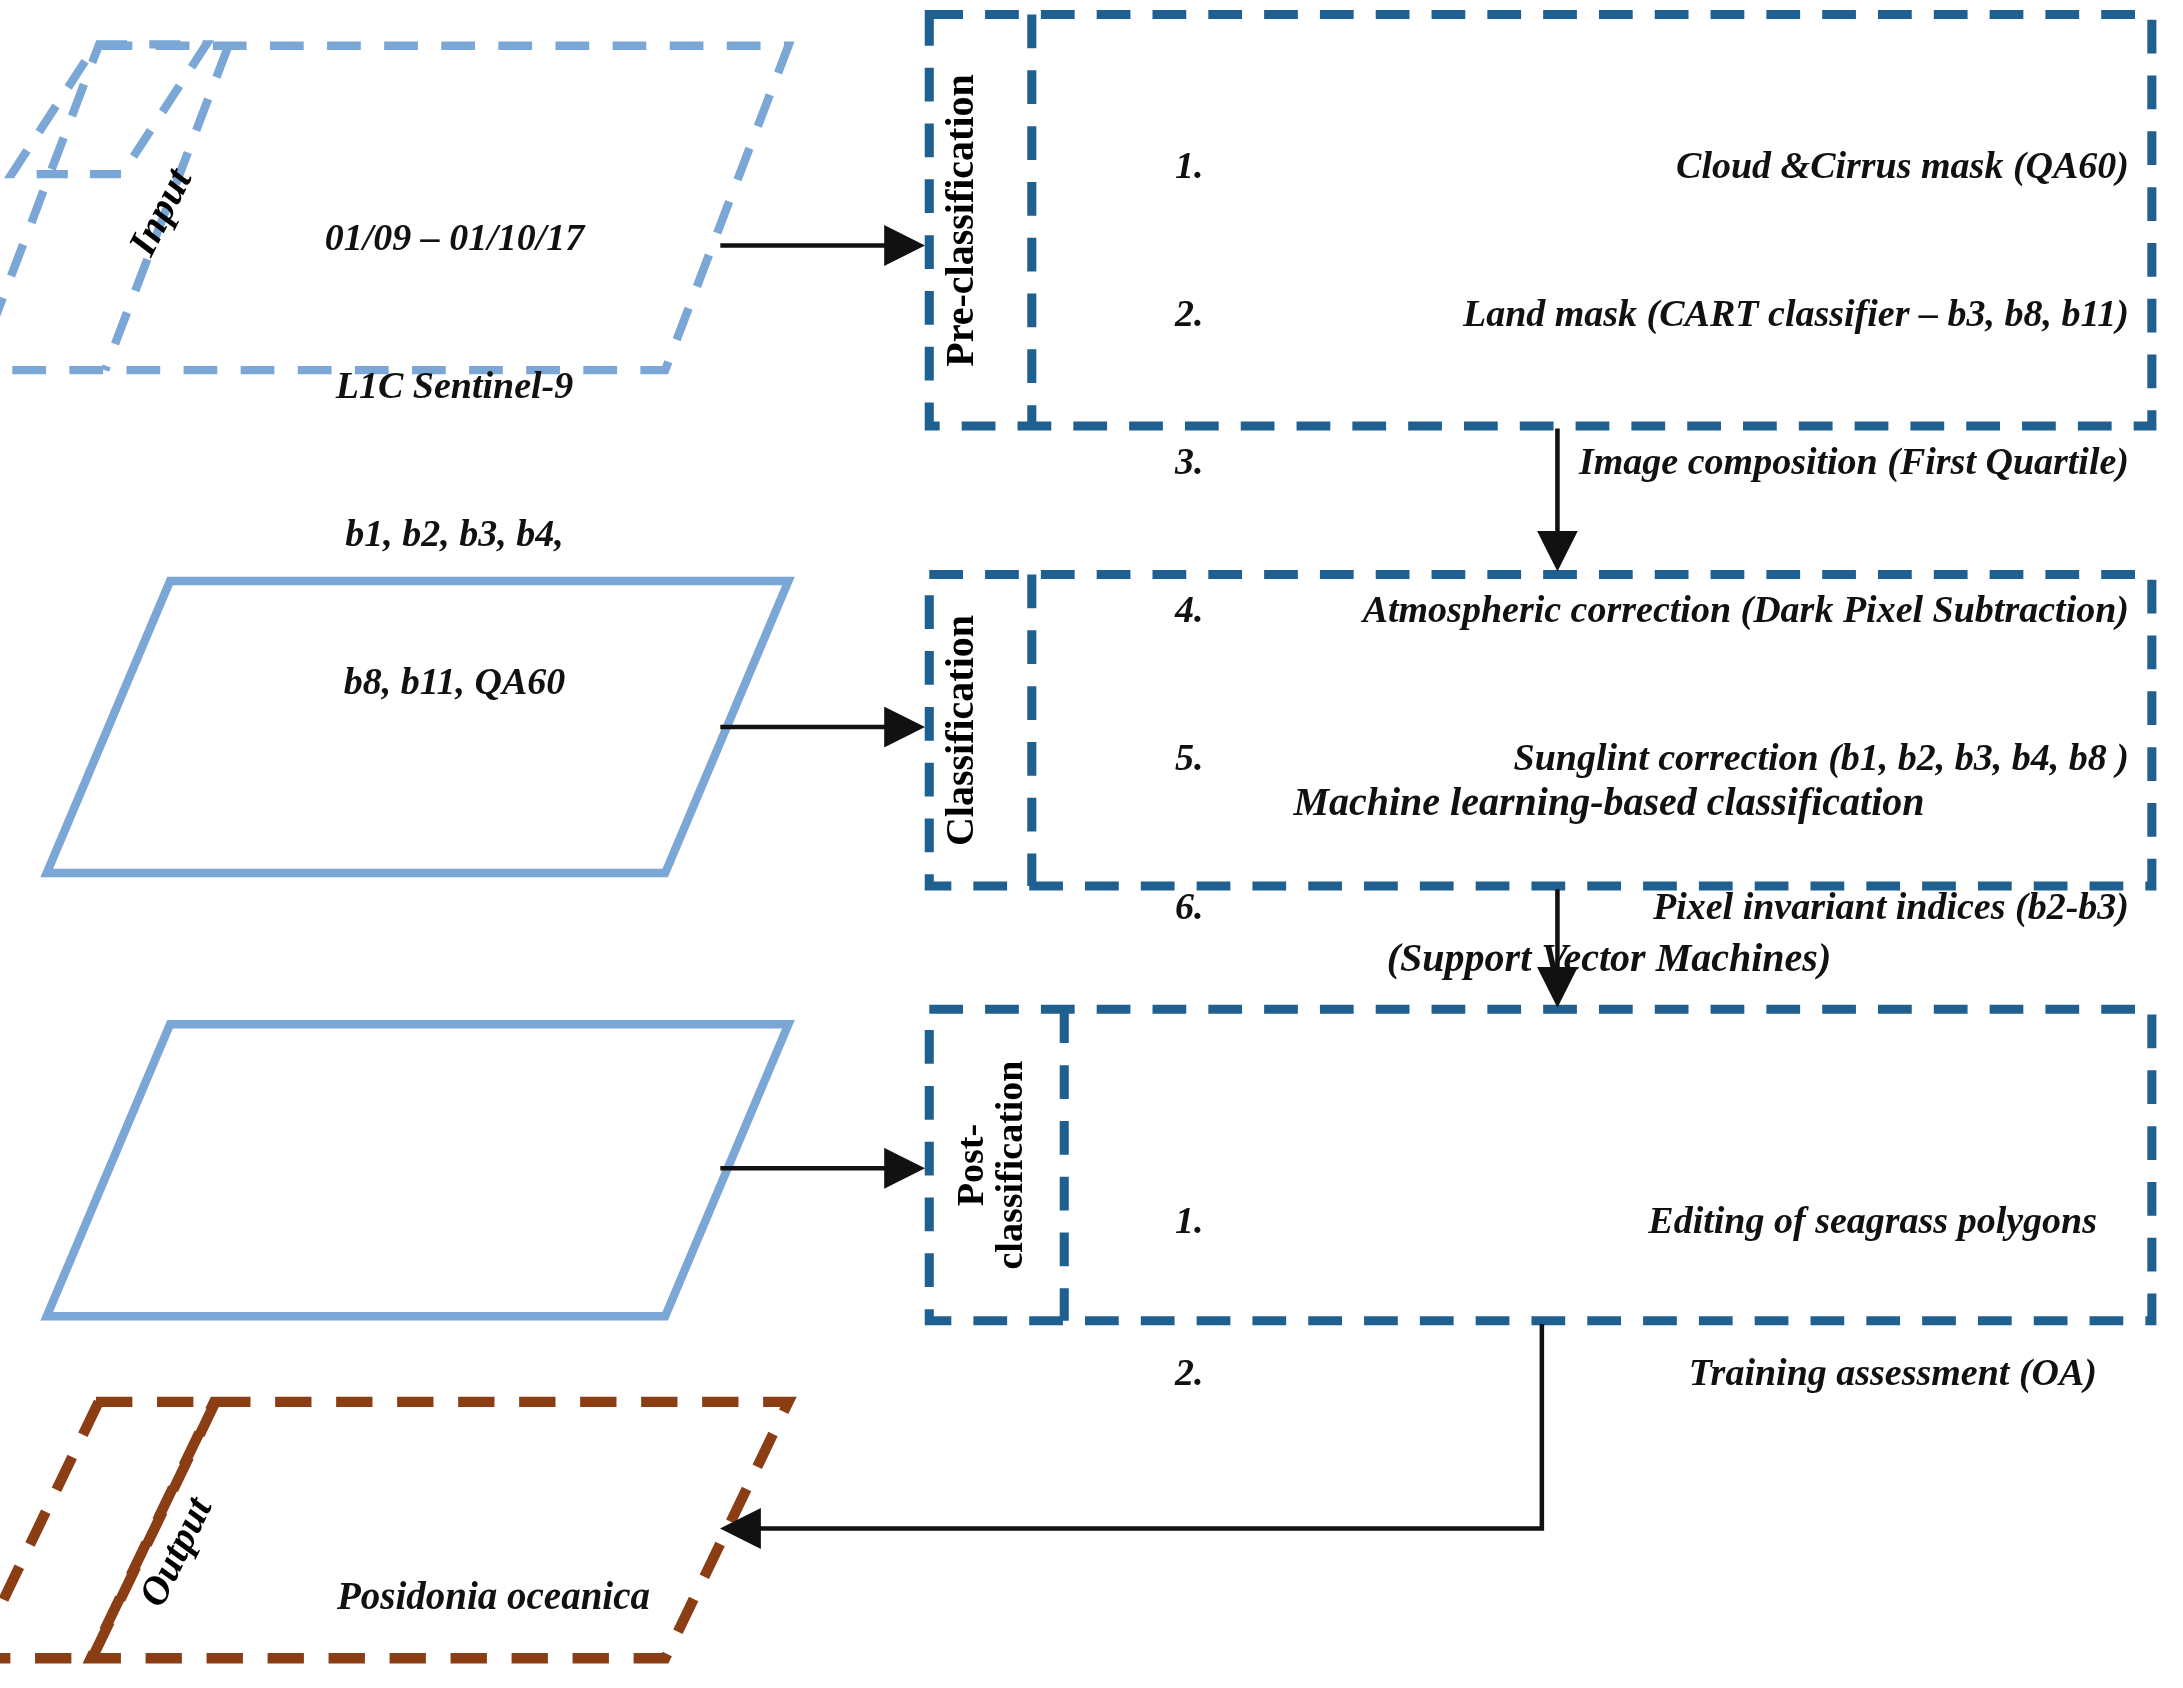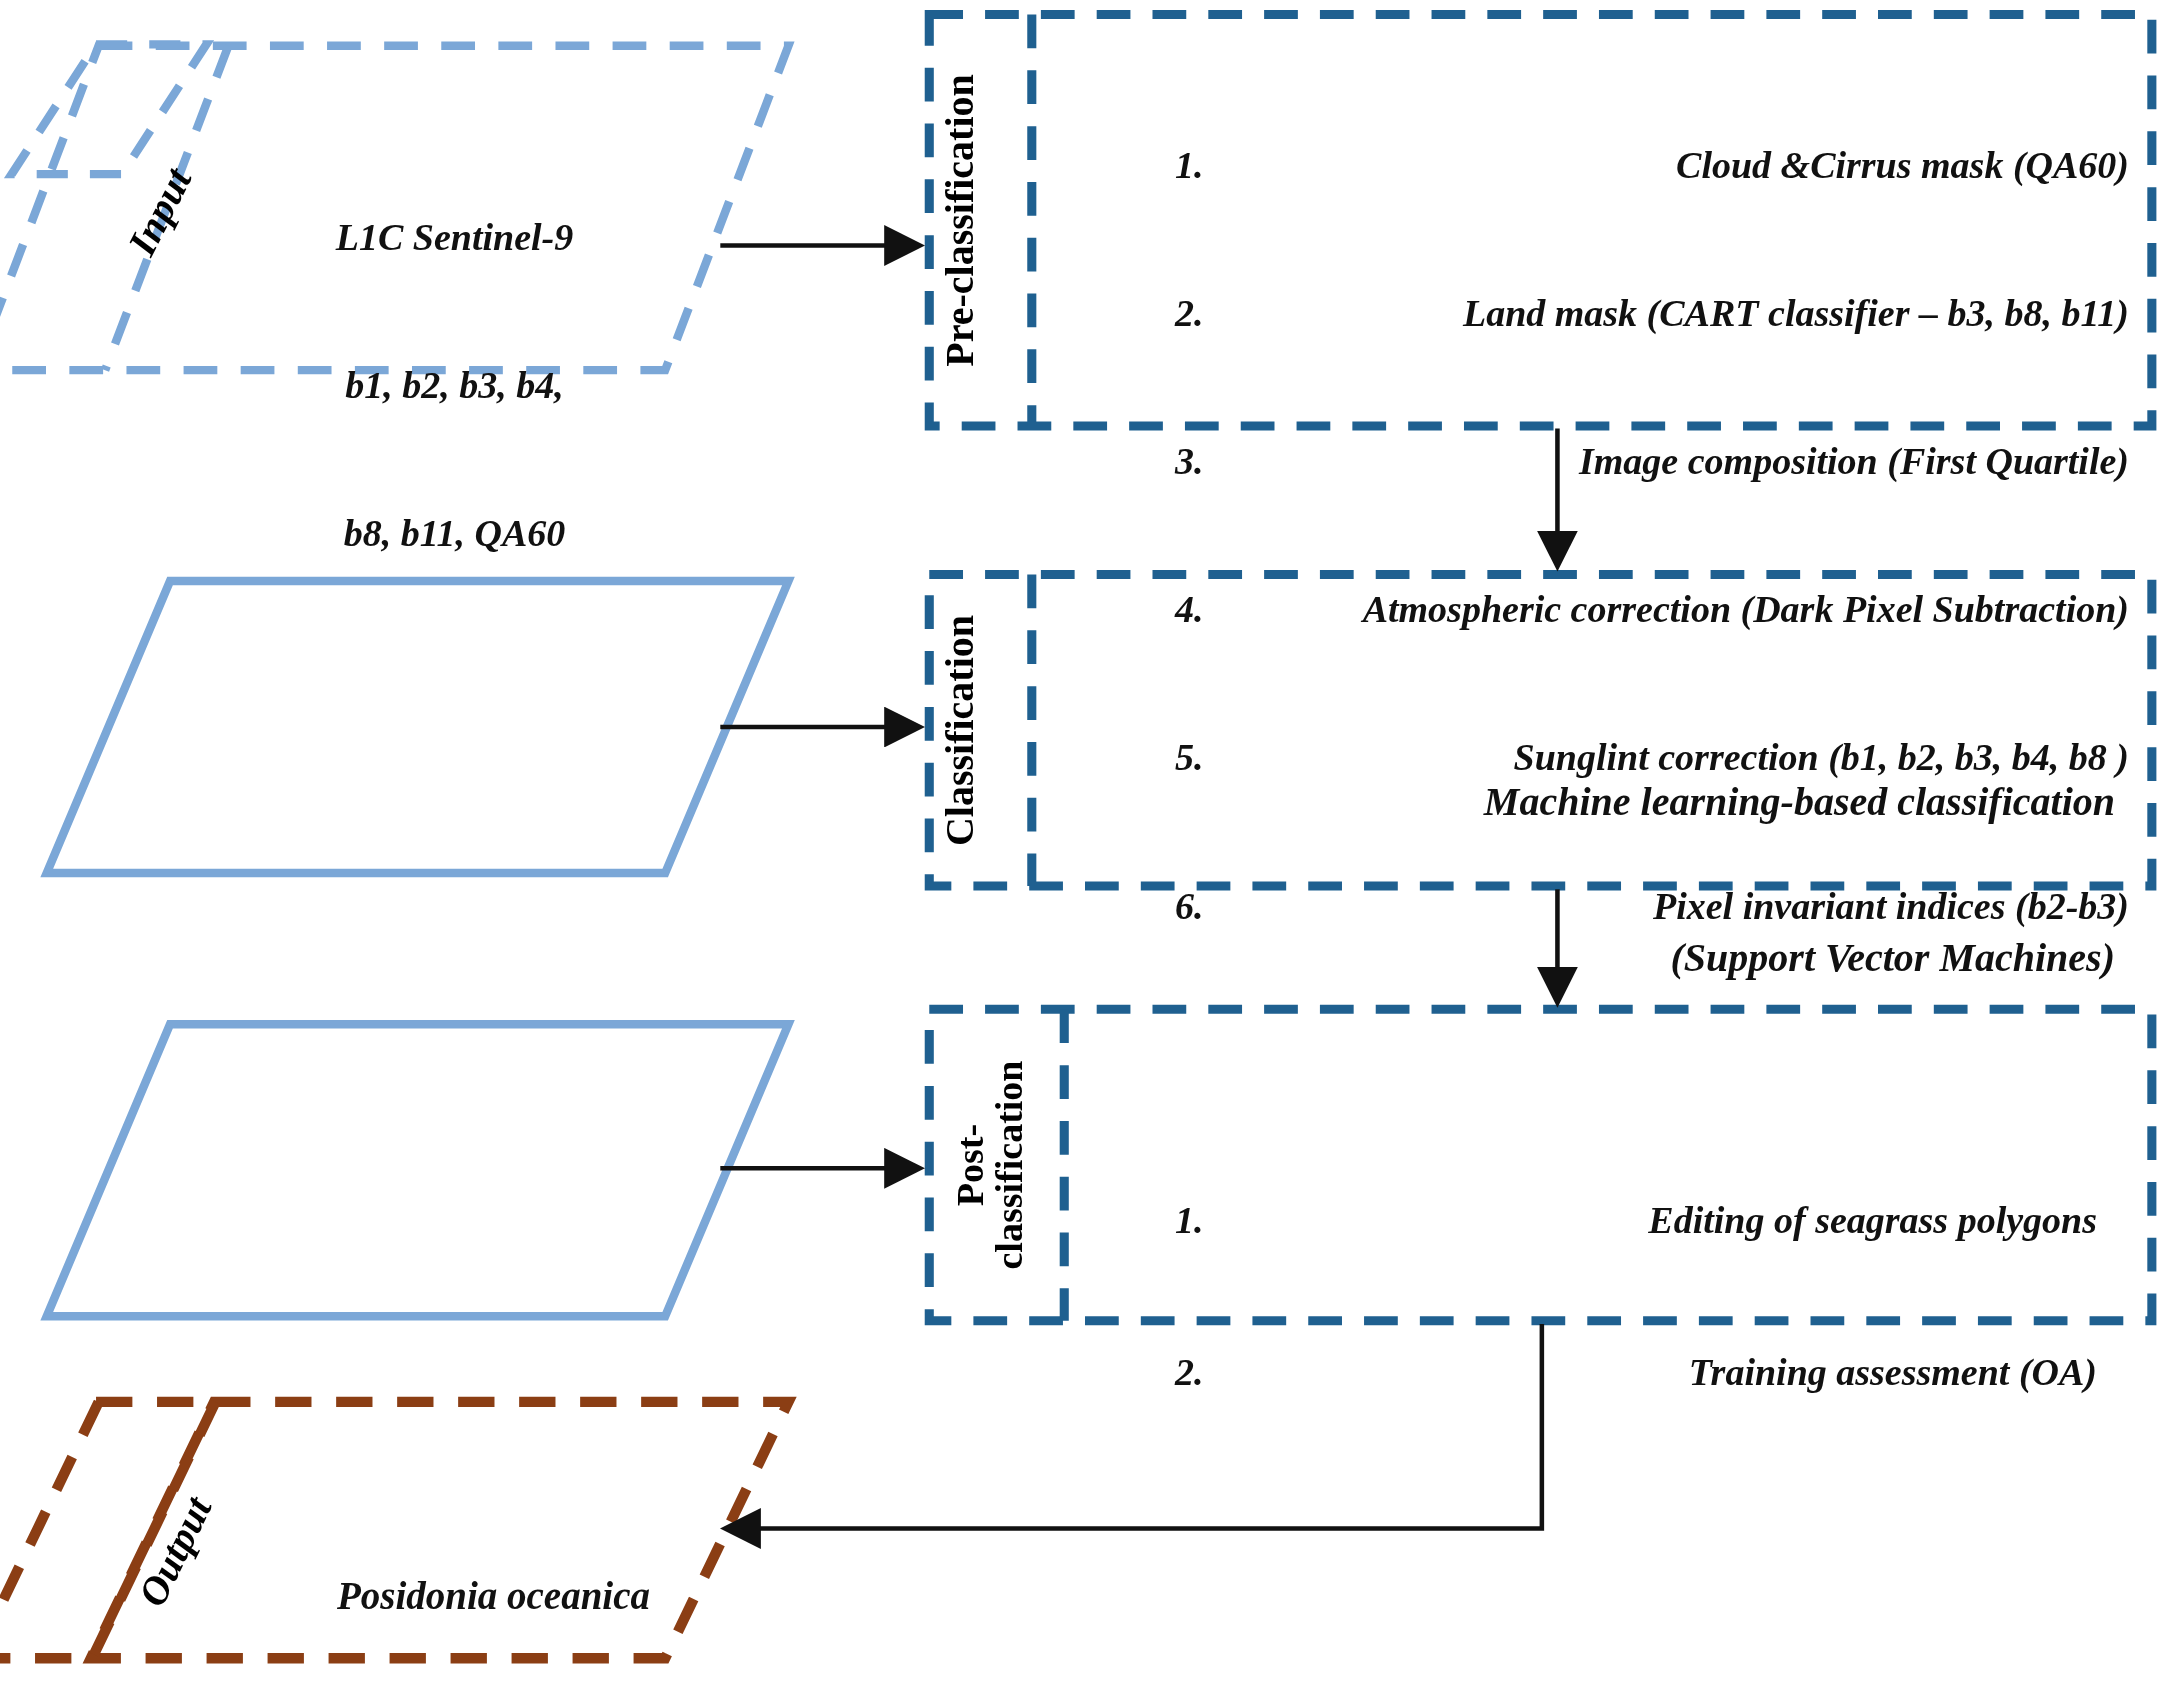--- a/index.html
+++ b/index.html
@@ -50,21 +50,21 @@
     flex:0 0 51px;
   }
   .stage-body .lbl{
     flex:1 1 auto;
     text-align:right;
   }
   .stage-body-compact .row{ margin-bottom:3.9px; }
   .stage-body-compact .num{ width:36px; flex:0 0 36px; }
 
   .stage-center{
-    text-align:right;
+    text-align:center;
     font-size:40px;
   }
 
   
   .vlabel{
     position:absolute;
     font-family:"Liberation Serif","DejaVu Serif",serif;
     font-weight:bold;
     font-style:normal;
     font-size:40px;
@@ -143,20 +143,21 @@
     <line x1="2400" y1="1370" x2="2400" y2="1542" stroke="#111111" stroke-width="7" marker-end="url(#ah-d)"></line>
 
     <line x1="1110" y1="1800" x2="1415" y2="1800" stroke="#111111" stroke-width="7" marker-end="url(#ah-r)"></line>
 
     <path d="M 2376 2040 L 2376 2355 L 1120 2355" fill="none" stroke="#111111" stroke-width="7" marker-end="url(#ah-r)"></path>
   </svg>
 
   <div class="slant-label" style="left:114px; top:188px; transform:rotate(-63deg);">Input</div>
 
   <div class="txt para-text" style="left:286px; top:114px; width:337px;">
+    <div>01/09 – 01/10/17</div>
     <div>L1C Sentinel-9</div>
     <div>b1, b2, b3, b4,</div>
     <div>b8, b11, QA60</div>
   </div>
 
   <div class="vlabel rot" style="left:765px; top:201px; width:389px; height:39px;">Pre-classification</div>
 
   <div class="txt stage-body" style="left:1175px; top:42px; width:954px; font-style:italic;">
     <div class="row">
       <span class="num">1.</span>

